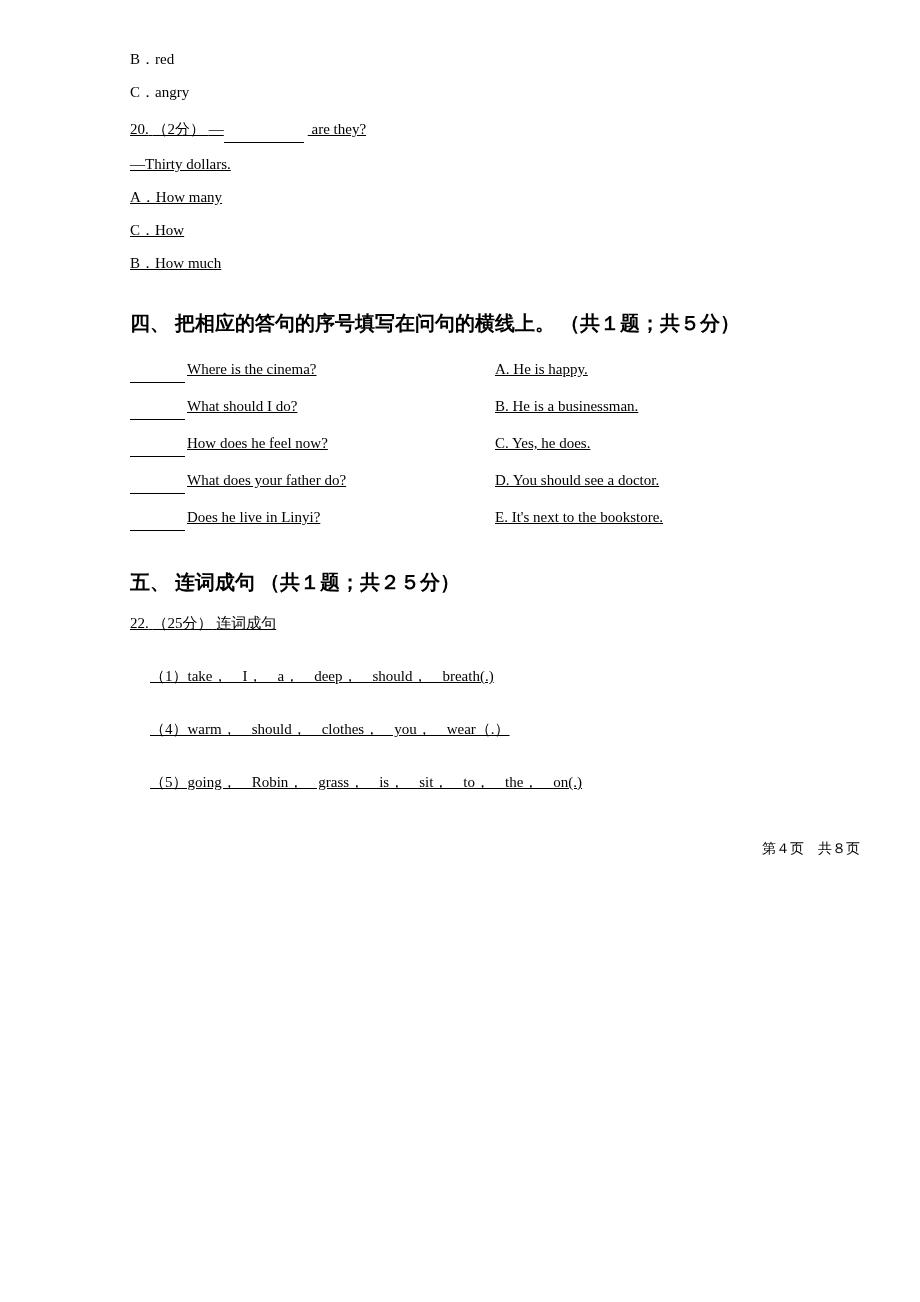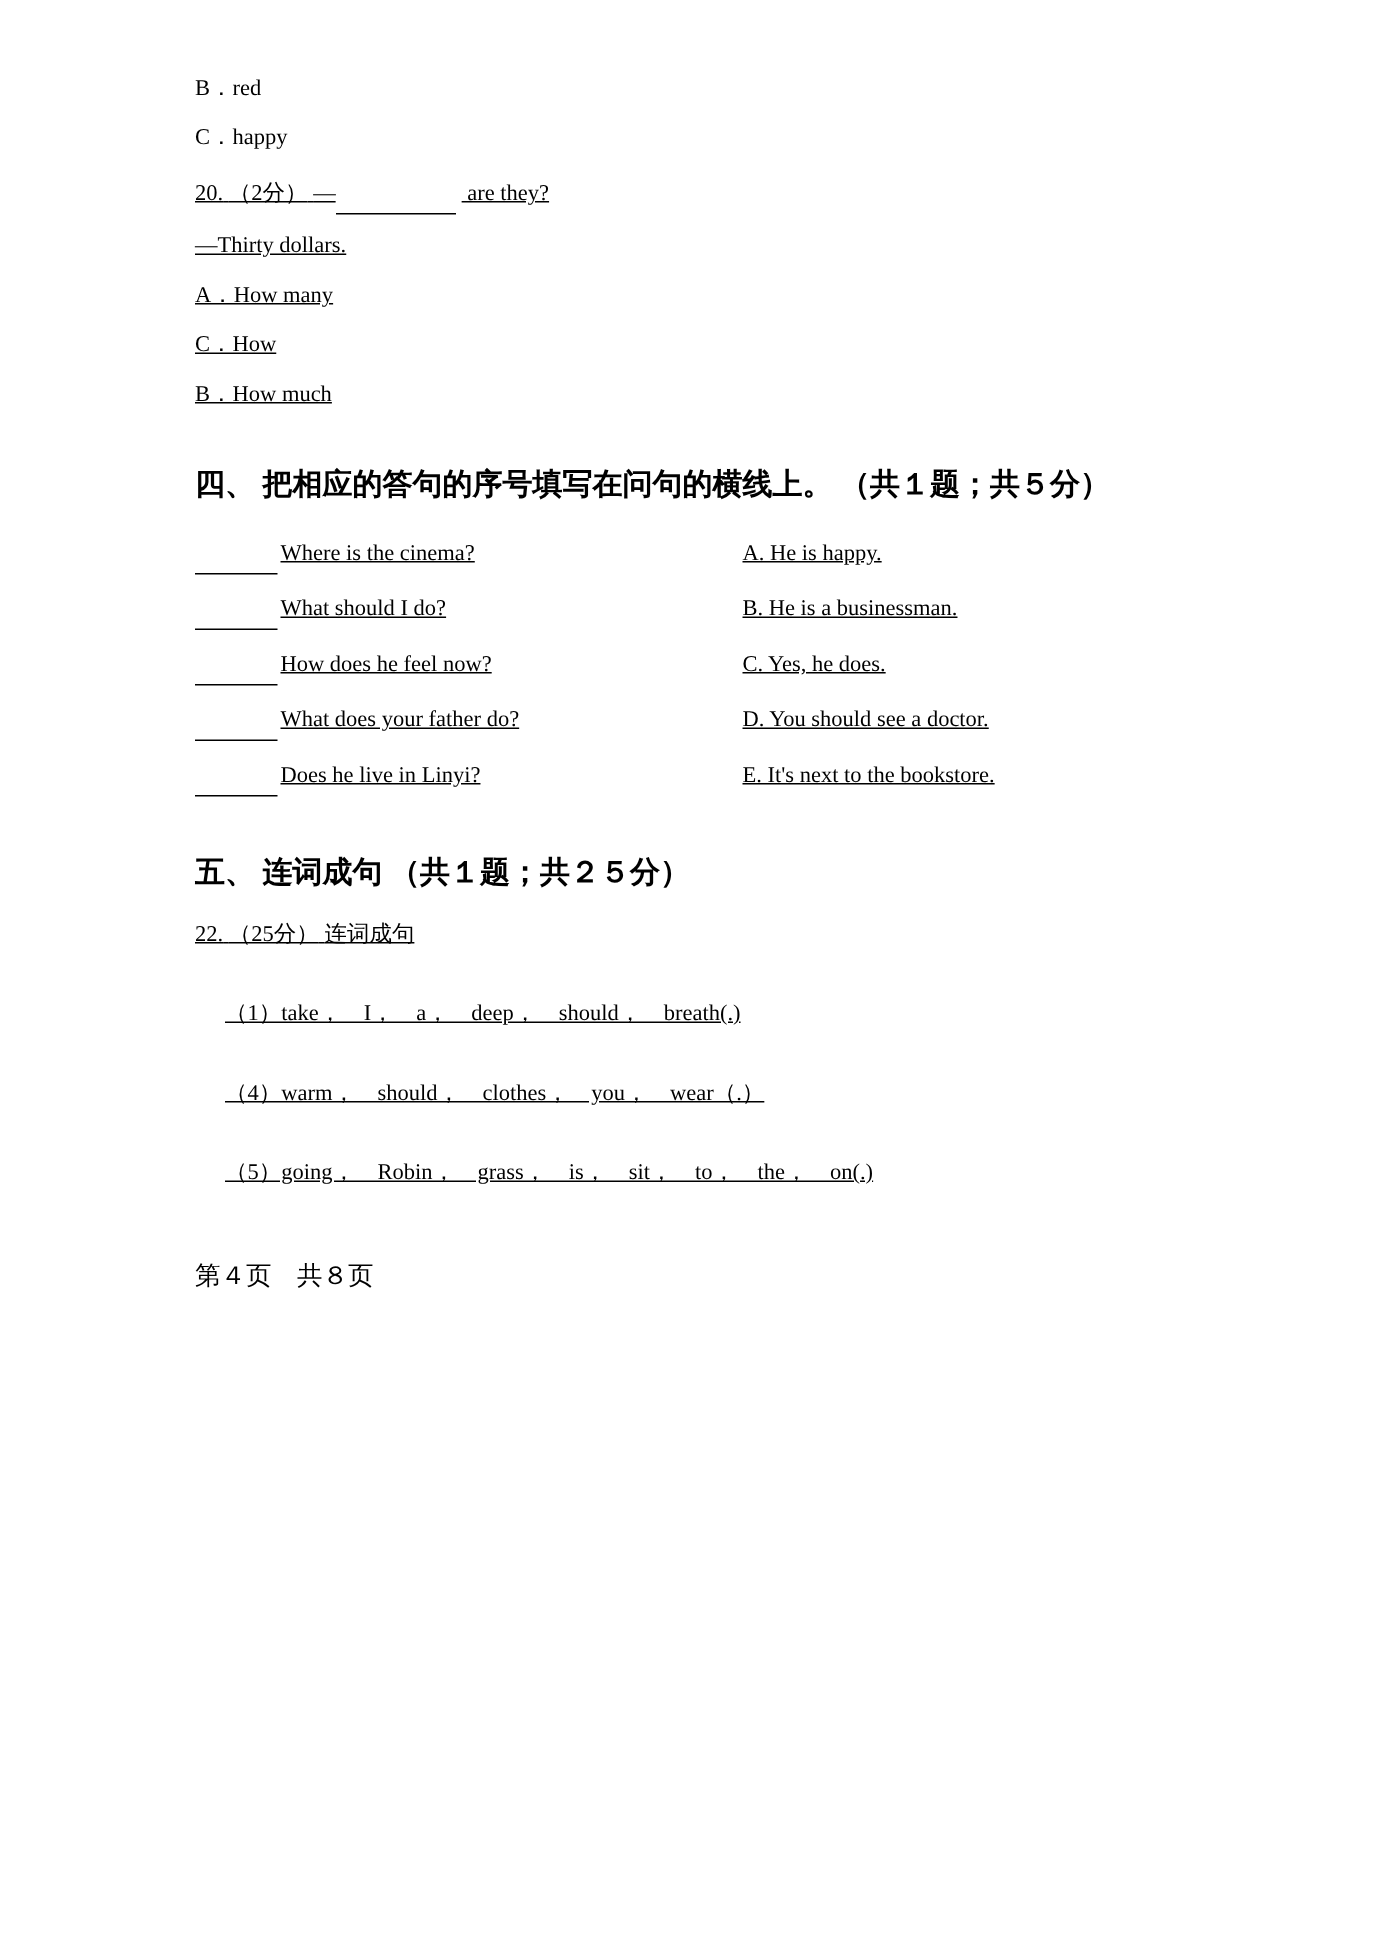--- a/index.html
+++ b/index.html
@@ -51,33 +51,33 @@
     .matching-table td:last-child {
       width: 50%;
     }
     .sentence-block {
       margin: 10px 0 6px 20px;
     }
     .sentence-line {
       margin: 26px 0;
     }
     .page-footer {
-      text-align: left;
+      text-align: right;
       margin-top: 40px;
-      font-size: 17px;
+      font-size: 14px;
     }
   </style>
 </head>
 <body>
 
 <div class="option-line">
   <span>B．red</span>
 </div>
 <div class="option-line">
-  <span>C．happy</span>
+  <span>C．angry</span>
 </div>
 
 <div class="question-block">
   <div>
     <span>20.</span>
     <span>（2分）</span>
     <span>—</span><span class="blank-long"></span><span> are they?</span>
   </div>
   <div style="margin-top:8px;">
     <span>—Thirty dollars.</span>

